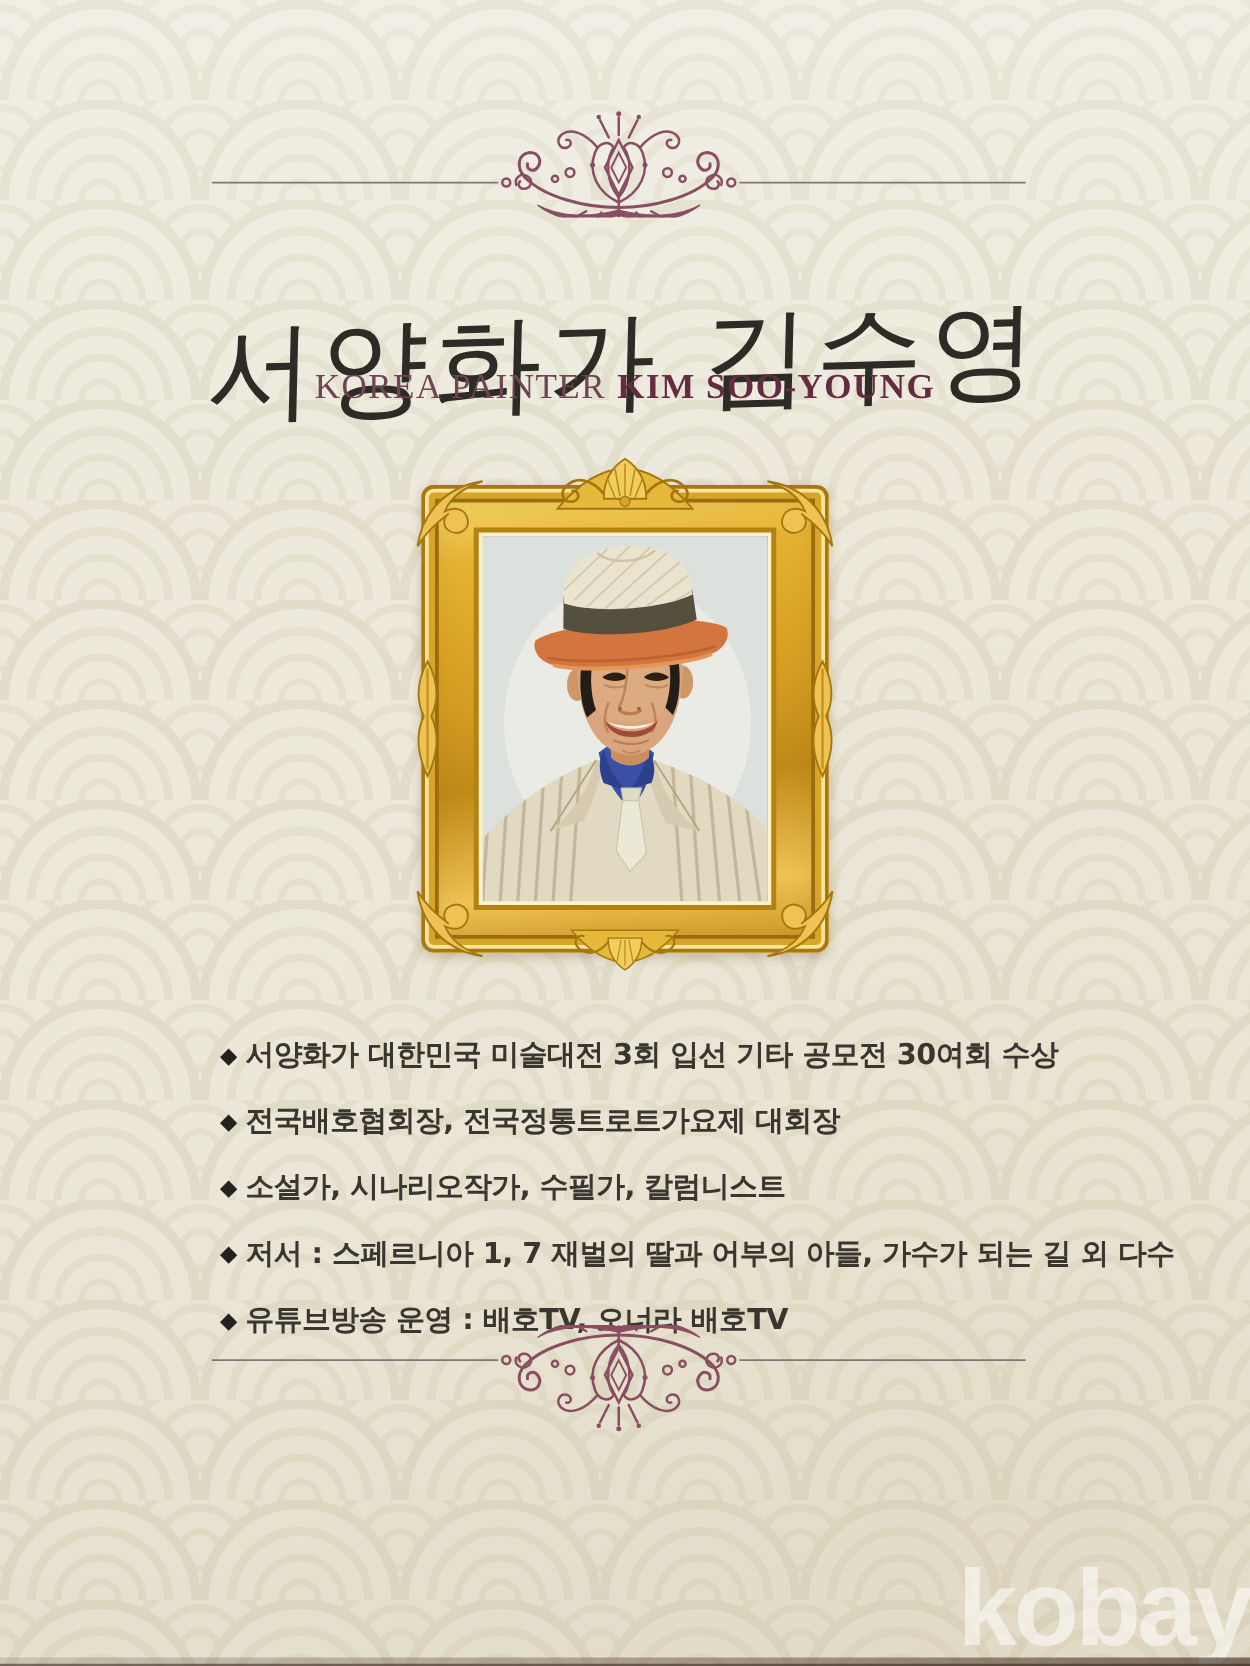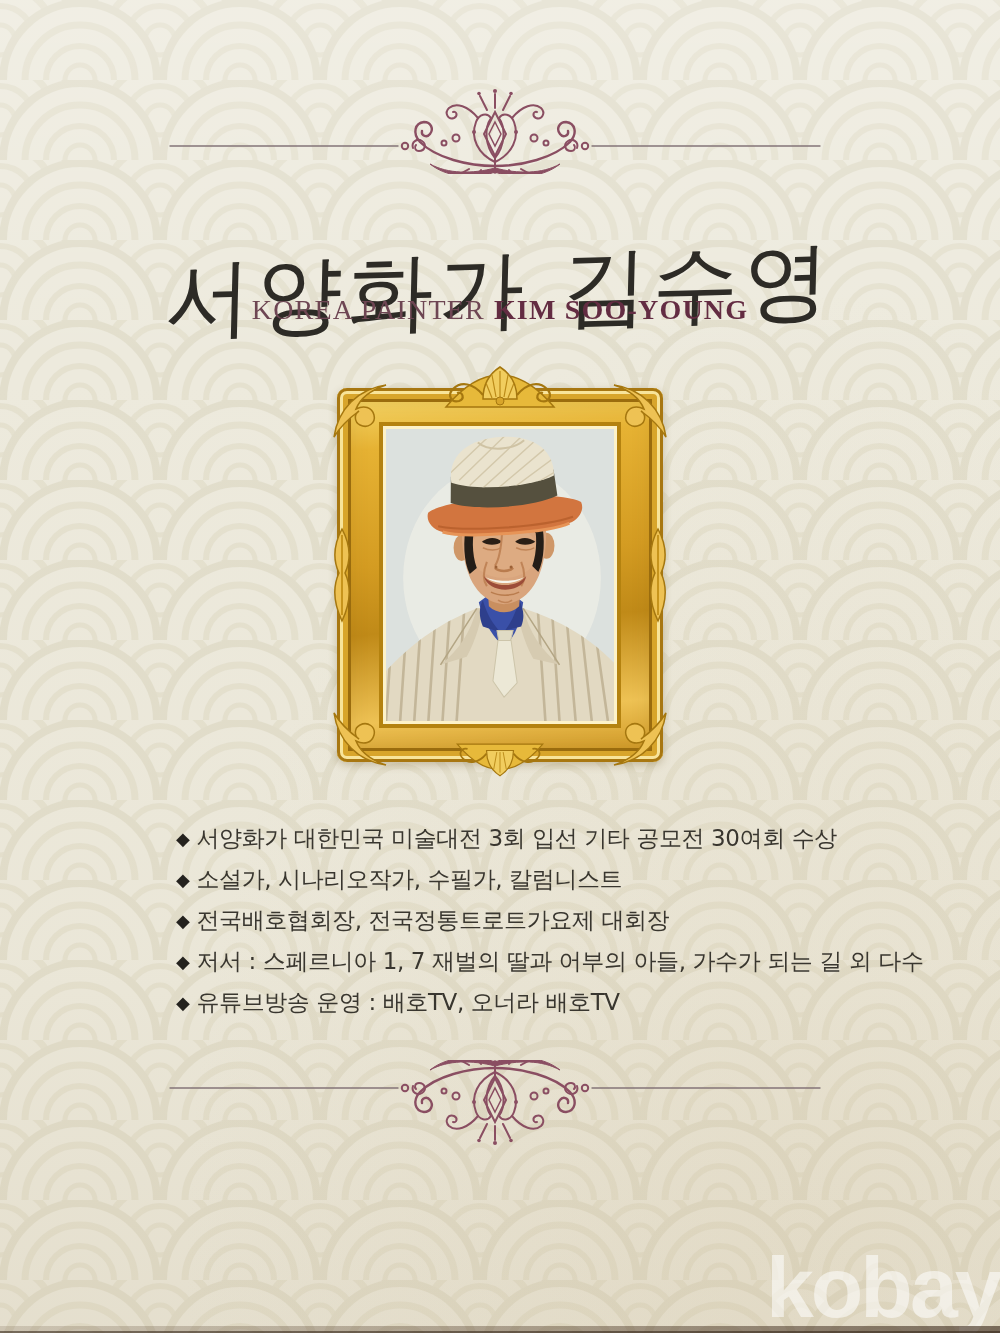--- a/index.html
+++ b/index.html
@@ -64,21 +64,21 @@
   .corner-br{right:-9px;bottom:-9px;transform:scale(-1,-1);}
   .side-l{left:-8px;top:50%;transform:translateY(-50%);}
   .side-r{right:-8px;top:50%;transform:translateY(-50%) scaleX(-1);}
 
   
   .profile-list{
     position:absolute;left:176px;top:818px;width:720px;margin:0;padding:0;
     list-style:none;
   }
   .profile-list li{
-    font-size:23px;line-height:40px;color:#39362f;font-weight:400;
+    font-size:23px;line-height:52px;color:#39362f;font-weight:700;
     letter-spacing:-0.4px;white-space:nowrap;
   }
   .profile-list .bullet{font-size:18px;color:#24221e;margin-right:7px;vertical-align:1px;}
 
   
   .watermark{
     position:absolute;left:766px;top:1238px;z-index:3;
     font-family:"Liberation Sans","DejaVu Sans",sans-serif;
     font-weight:700;font-size:86px;letter-spacing:-3px;
     color:rgba(255,255,255,0.55);
@@ -264,22 +264,22 @@
               <path d="M60 30 L100 0 M66 40 L112 2 M74 48 L126 4 M84 54 L140 8 M96 58 L152 14 M110 60 L162 22 M126 60 L170 32 M142 60 L174 44"></path>
             </g>
             <path d="M95 12 C105 22 129 22 141 13" stroke="#cfc3a4" stroke-width="2" fill="none"></path>
           </g>
         </svg>
       </div>
     </div>
 
     <ul class="profile-list">
       <li><span class="bullet">◆</span><span>서양화가 대한민국 미술대전 3회 입선 기타 공모전 30여회 수상</span></li>
+      <li><span class="bullet">◆</span><span>전국배호협회장, 전국정통트로트가요제 대회장</span></li>
       <li><span class="bullet">◆</span><span>소설가, 시나리오작가, 수필가, 칼럼니스트</span></li>
-      <li><span class="bullet">◆</span><span>전국배호협회장, 전국정통트로트가요제 대회장</span></li>
       <li><span class="bullet">◆</span><span>저서 : 스페르니아 1, 7 재벌의 딸과 어부의 아들, 가수가 되는 길 외 다수</span></li>
       <li><span class="bullet">◆</span><span>유튜브방송 운영 : 배호TV, 오너라 배호TV</span></li>
     </ul>
 
     <div class="ornament ornament-bottom">
       <svg viewBox="0 0 655 92" width="655" height="92">
         <g id="halfB" stroke="#8a4e62" stroke-width="2" fill="none" stroke-linecap="round">
           <path d="M2 64 H230" stroke="#847478" stroke-width="1.4"></path>
           <circle cx="237" cy="64" r="3.2"></circle>
           <path d="M245 66 c-2 -6 4 -10 9 -7 c5 3 3 10 -3 10 c-4 0 -5 -4 -3 -6"></path>

